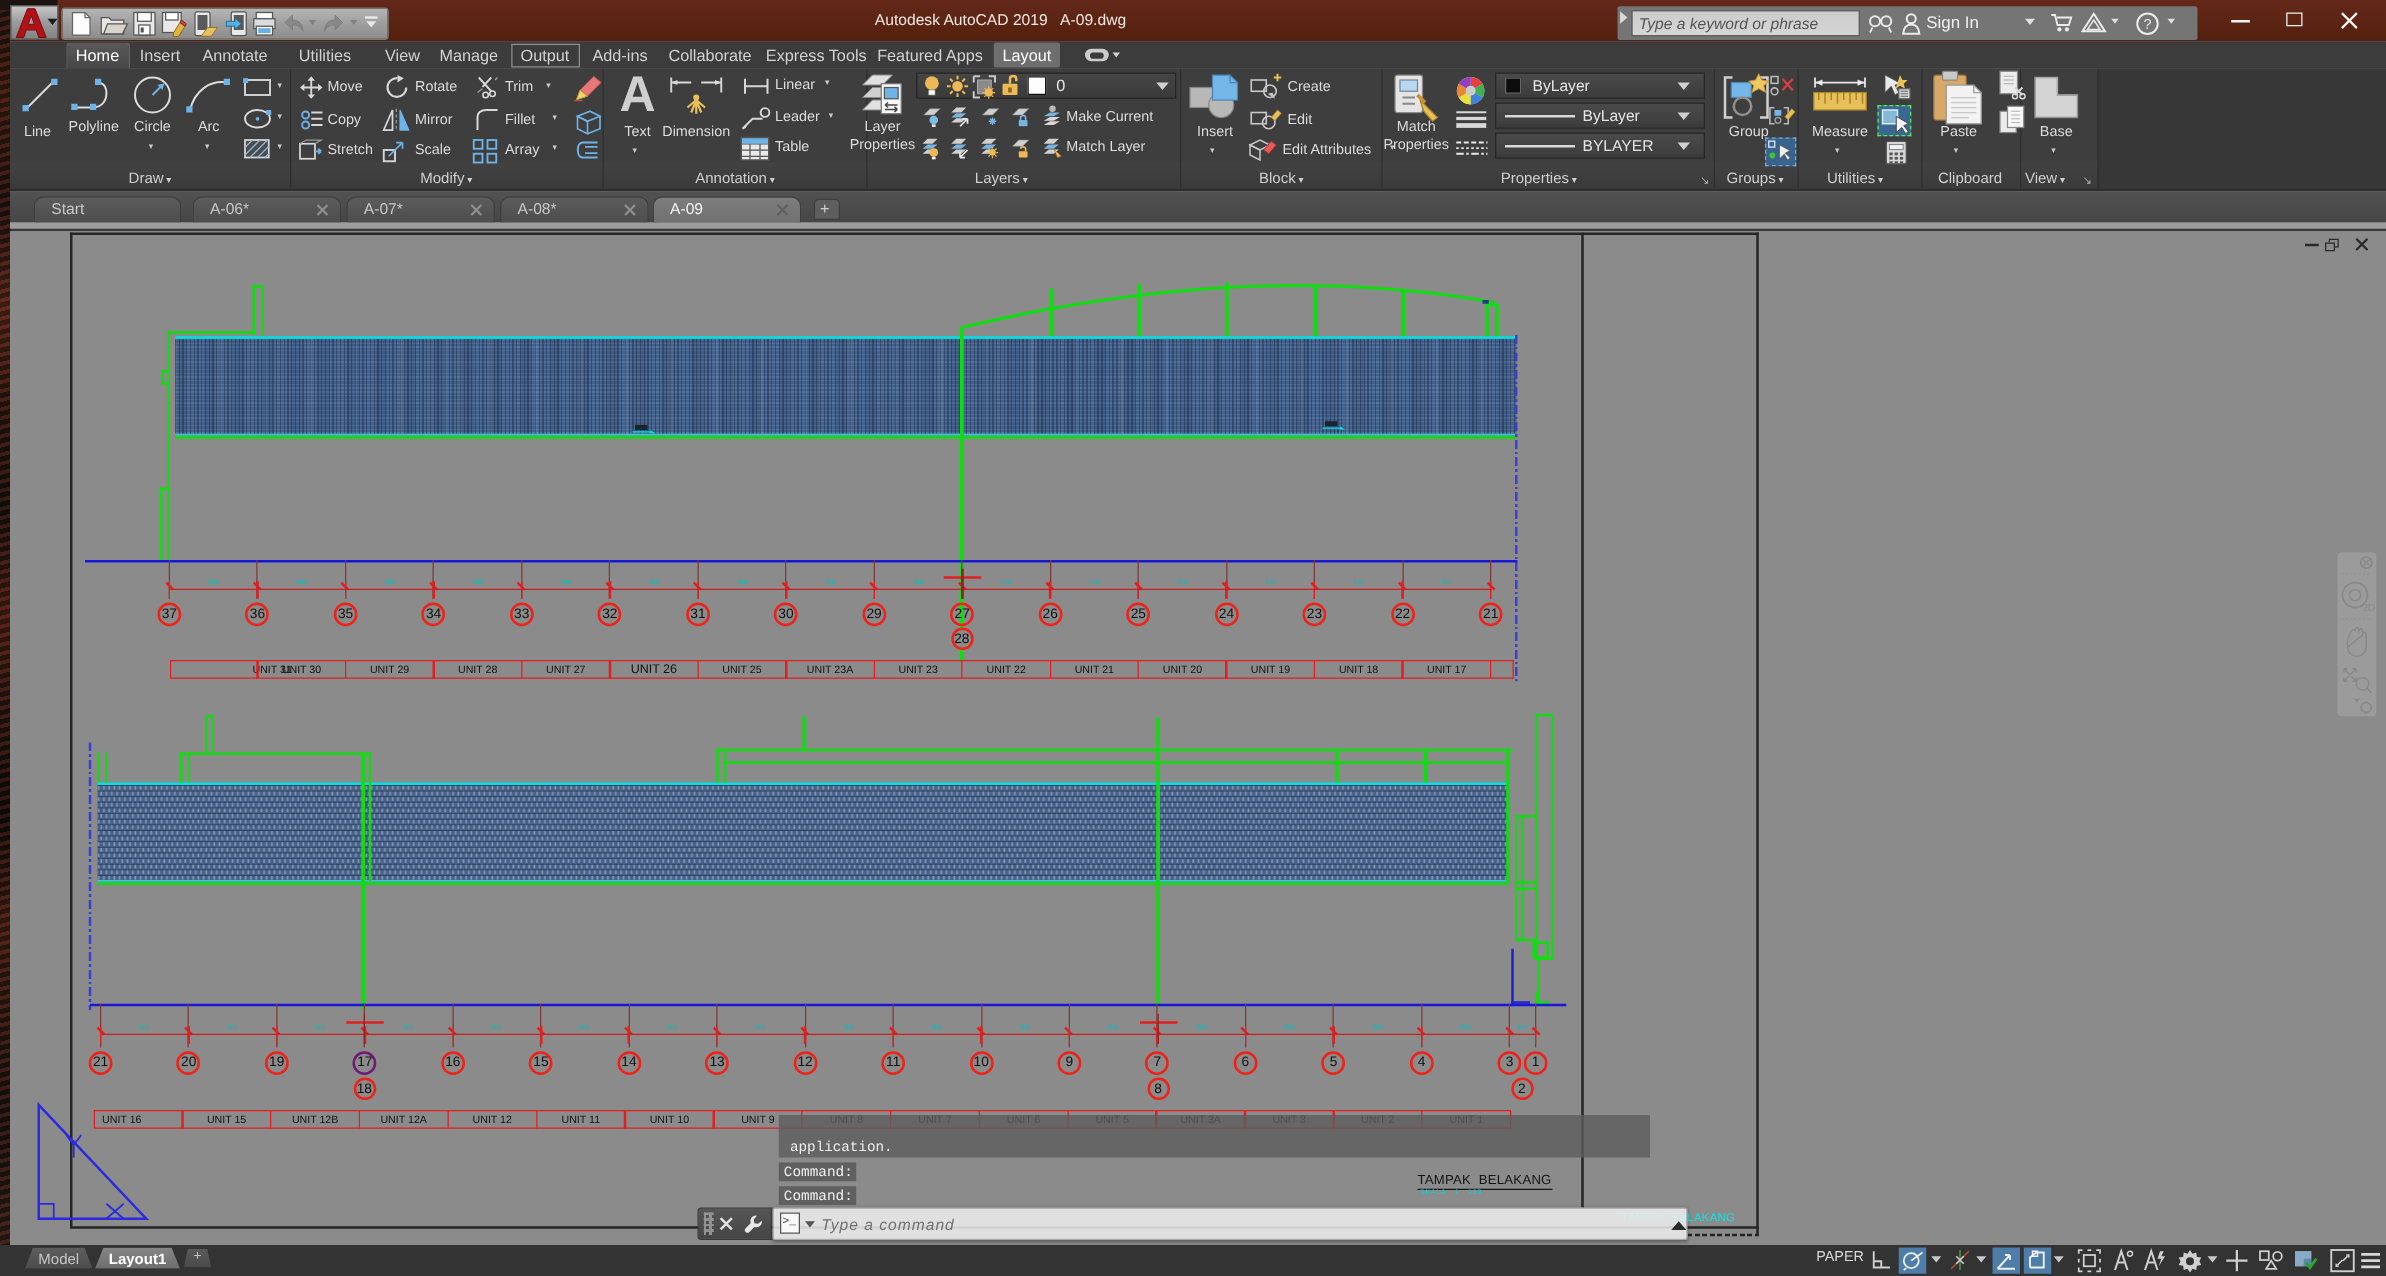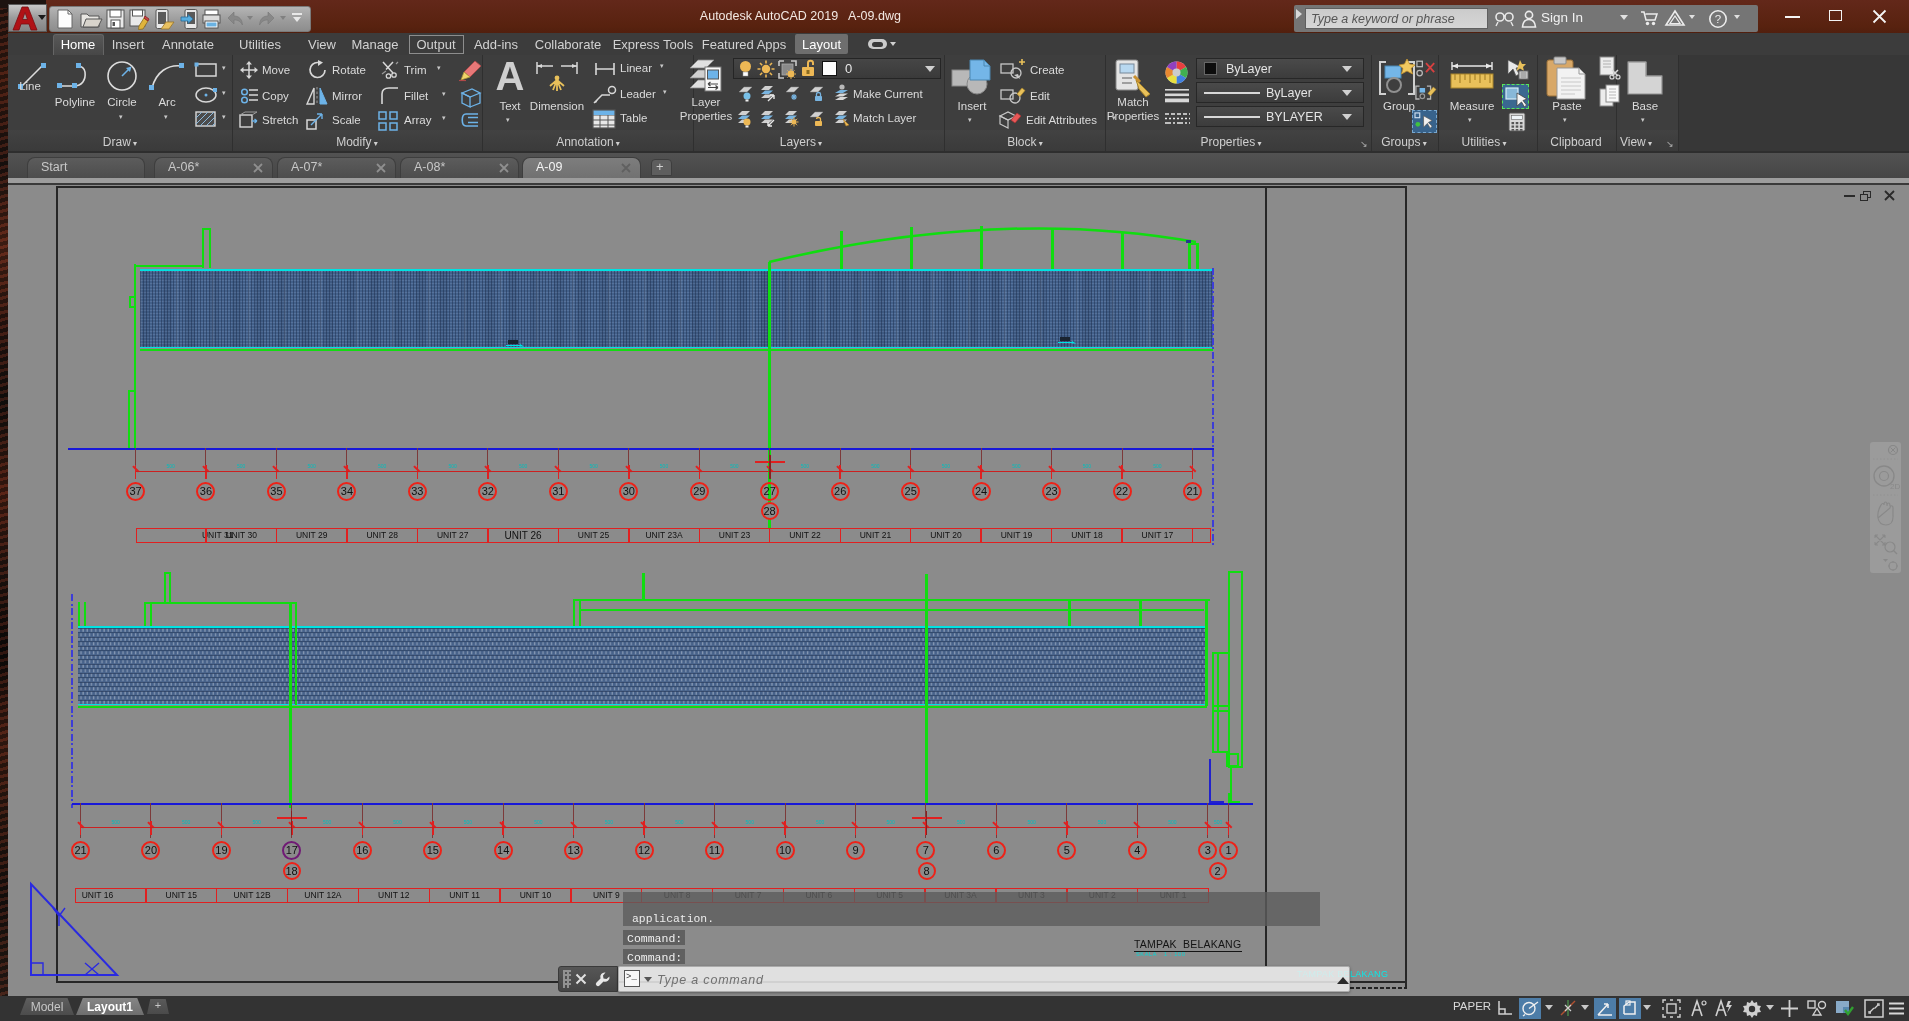--- a/index.html
+++ b/index.html
@@ -149,21 +149,21 @@
 <div class="abs" style="left:1404px;top:135px;width:160px;text-align:center;color:#cfcfcf;font-size:12px;">Utilities<span style="font-size:8px;"> ▾</span></div>
 <div class="abs" style="left:1496px;top:135px;width:160px;text-align:center;color:#cfcfcf;font-size:12px;">Clipboard</div>
 <div class="abs" style="left:1556px;top:135px;width:160px;text-align:center;color:#cfcfcf;font-size:12px;">View<span style="font-size:8px;"> ▾</span></div>
 <div class="abs" style="left:1360px;top:139px;color:#b0b0b0;font-size:9px;">↘</div>
 <div class="abs" style="left:1666px;top:139px;color:#b0b0b0;font-size:9px;">↘</div>
 <svg style="left:16px;top:60px;" width="32" height="32" viewBox="0 0 32 32">
  <line x1="5" y1="27" x2="27" y2="5" stroke="#dcdcdc" stroke-width="1.6"></line>
  <rect x="2" y="24" width="5" height="5" fill="#6db3e8"></rect>
  <rect x="25" y="3" width="5" height="5" fill="#6db3e8"></rect>
 </svg>
-<div class="lbl" style="left:10px;top:80px;width:40px;text-align:center;">Line</div>
+<div class="lbl" style="left:10px;top:100px;width:40px;text-align:center;">Line</div>
 <svg style="left:56px;top:60px;" width="38" height="32" viewBox="0 0 38 32">
  <path d="M4 26 L18 26 C26 26 30 20 29 12" fill="none" stroke="#dcdcdc" stroke-width="1.6"></path>
  <path d="M29 12 A7 7 0 0 0 22 6" fill="none" stroke="#dcdcdc" stroke-width="1.6"></path>
  <rect x="1" y="23" width="5" height="5" fill="#6db3e8"></rect>
  <rect x="16" y="23" width="5" height="5" fill="#6db3e8"></rect>
  <rect x="20" y="3" width="5" height="5" fill="#6db3e8"></rect>
 </svg>
 <div class="lbl" style="left:45px;top:96px;width:60px;text-align:center;">Polyline</div>
 <svg style="left:104px;top:58px;" width="36" height="36" viewBox="0 0 36 36">
  <circle cx="18" cy="18" r="14" fill="none" stroke="#dcdcdc" stroke-width="1.6"></circle>

